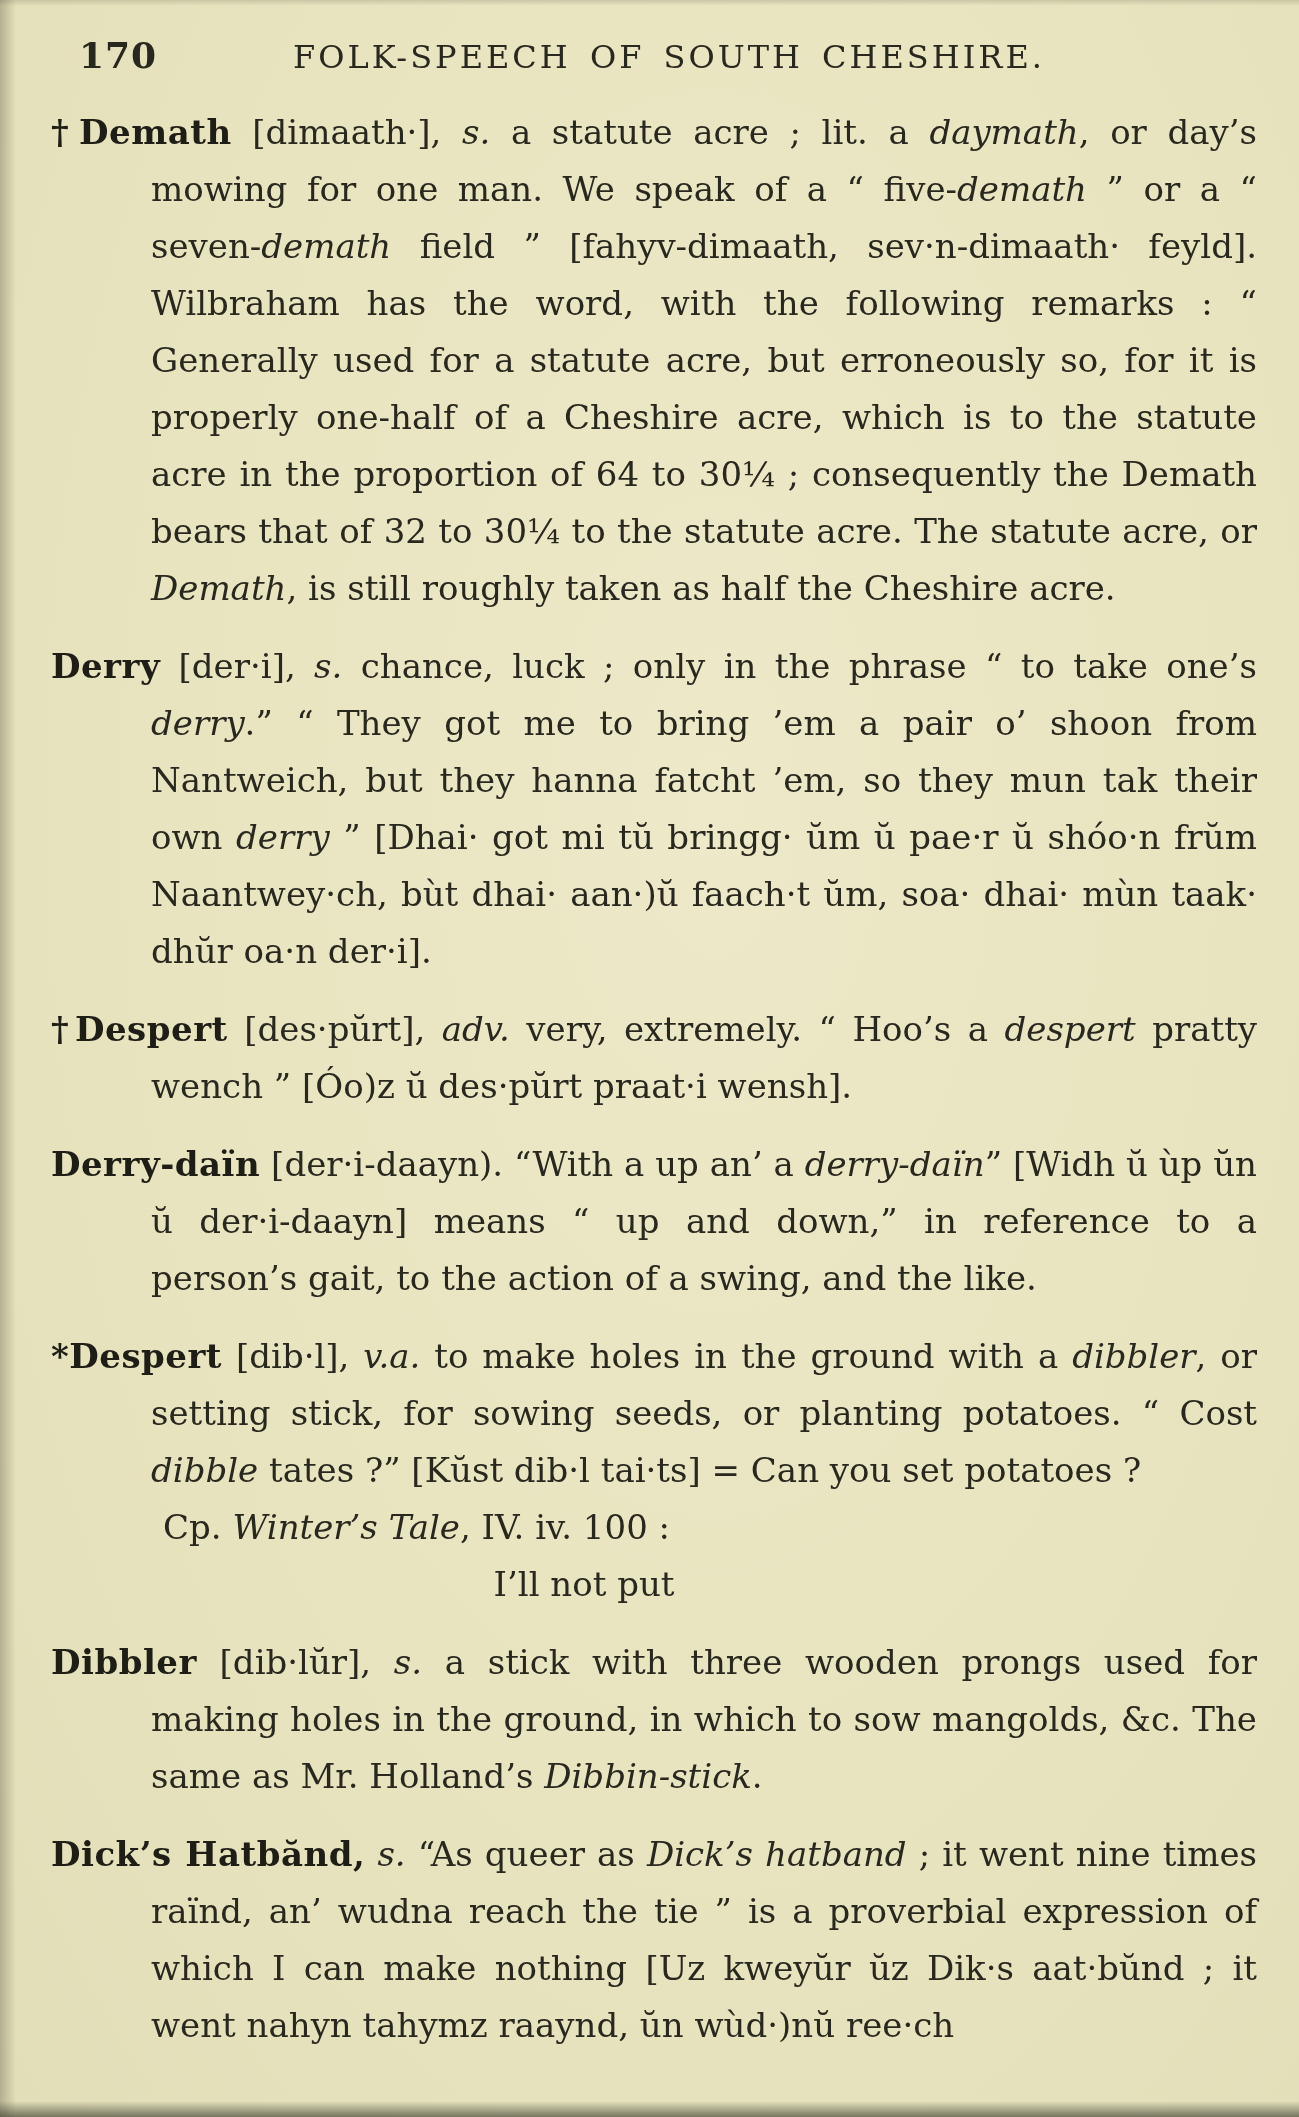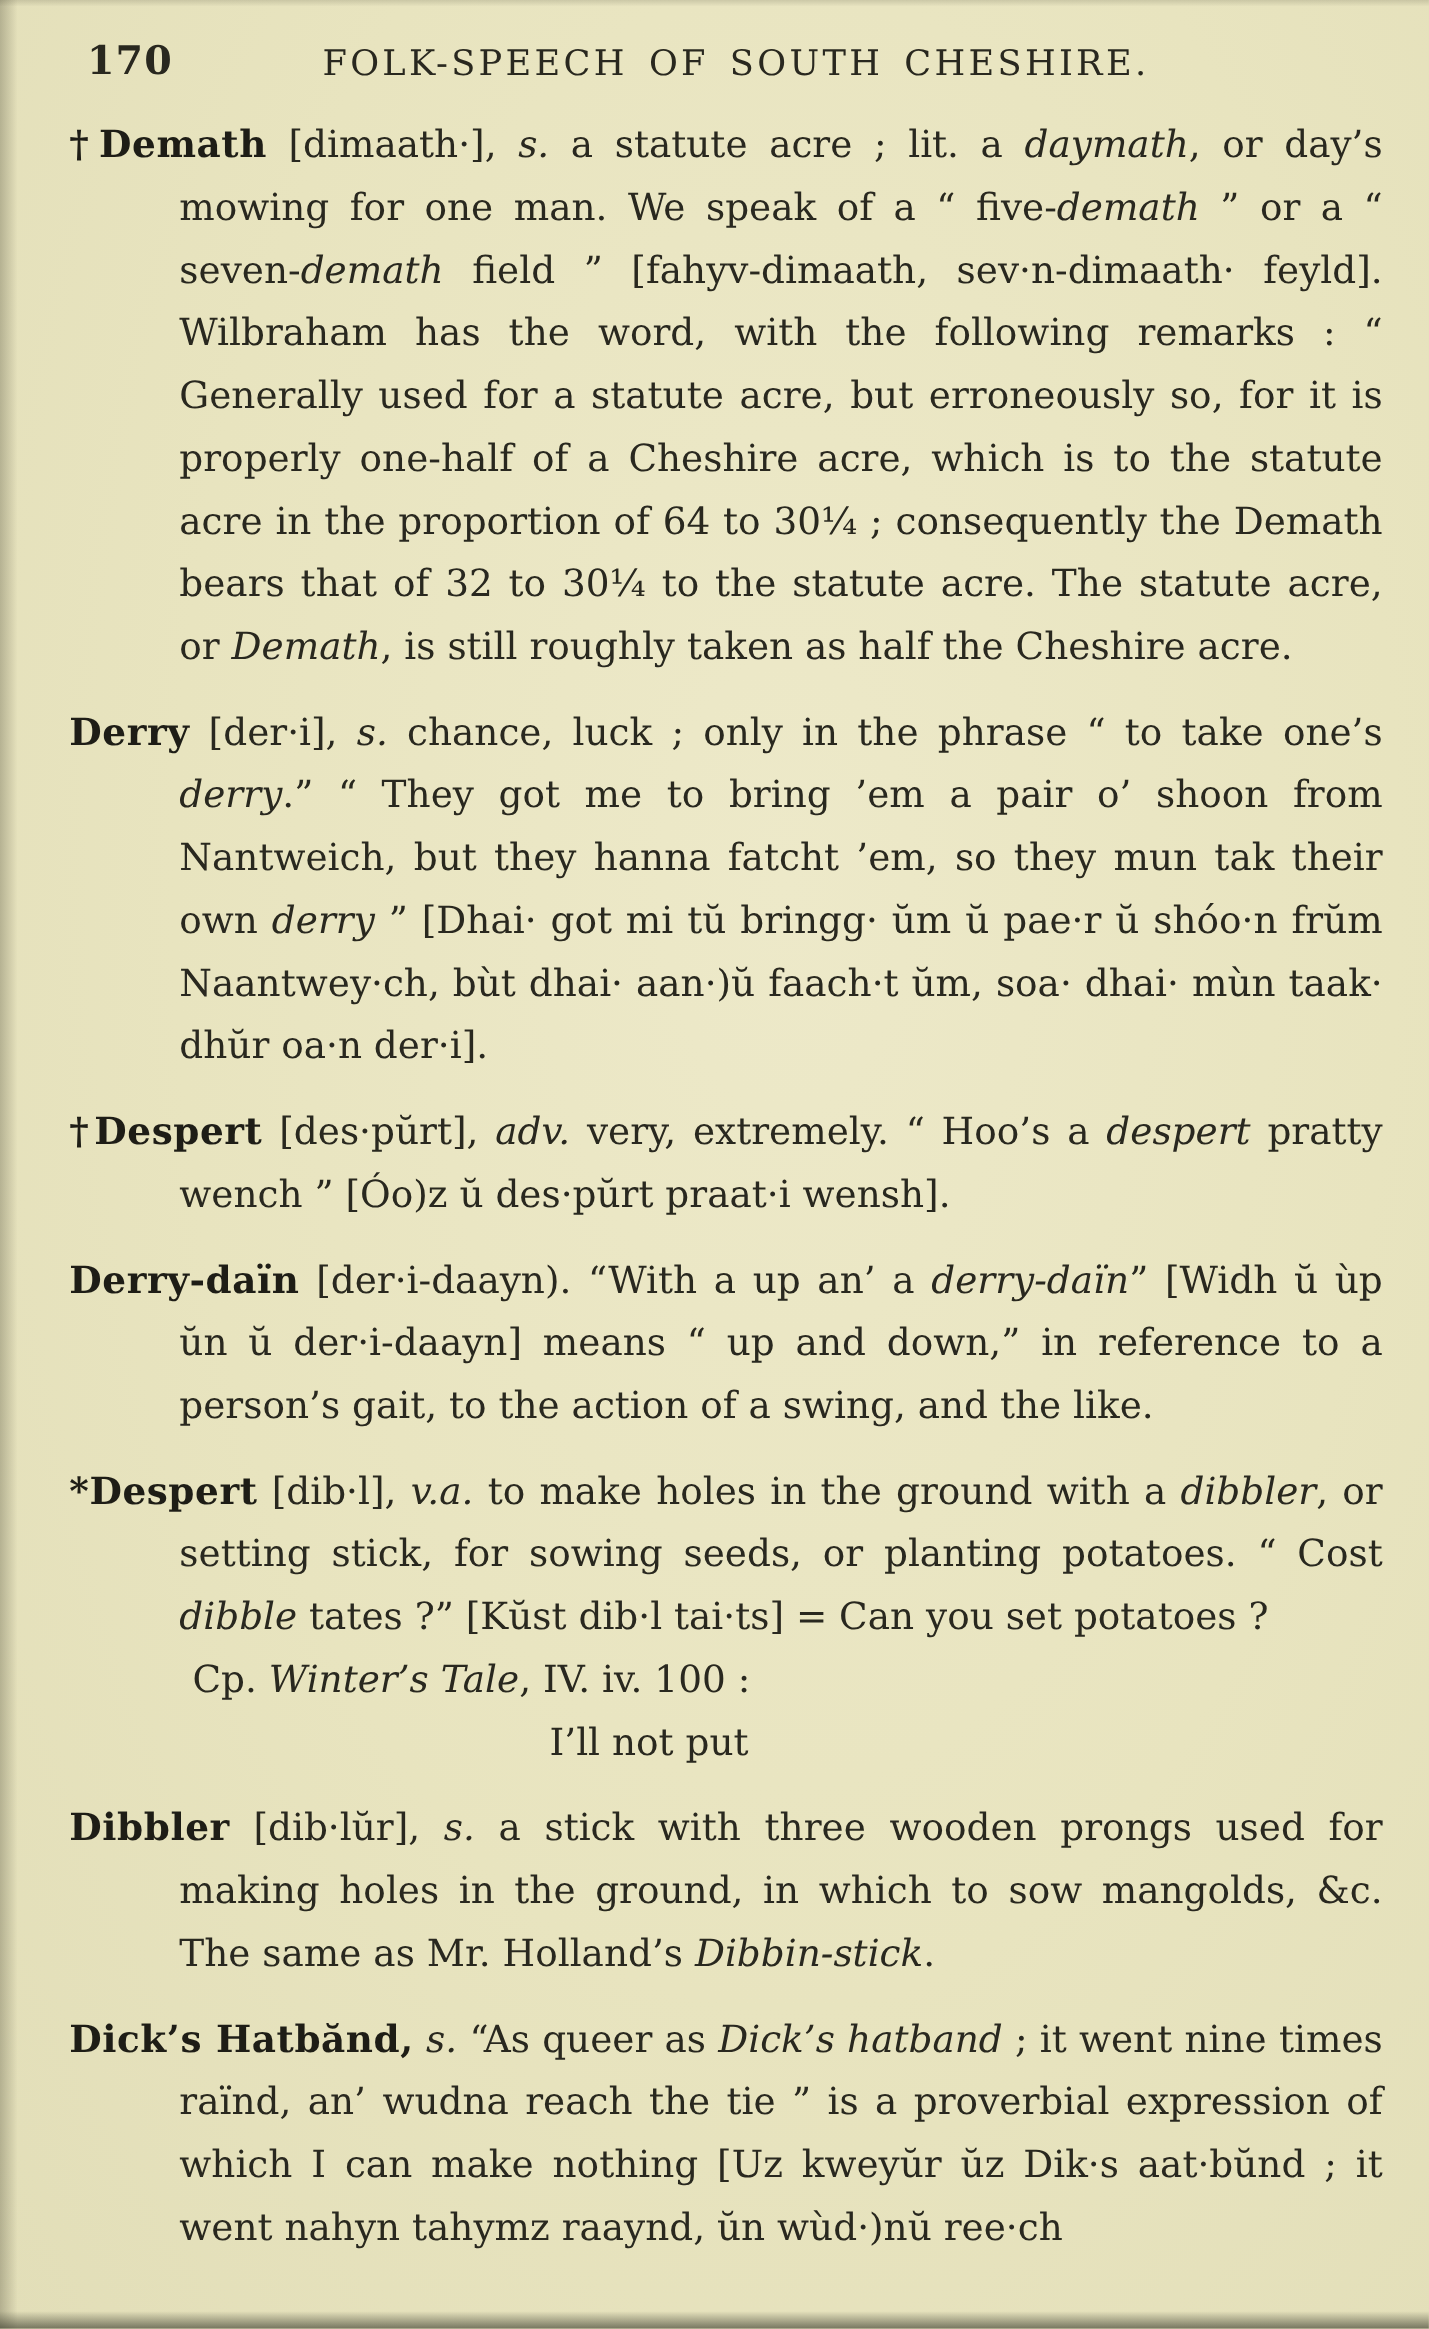--- a/index.html
+++ b/index.html
@@ -41,21 +41,21 @@
   .running-title {
     text-align: center;
     font-size: 32px; letter-spacing: 3px;
     padding-top: 4px;
     word-spacing: 6px;
   }
   .entries {
     position: absolute; top: 104px; left: 47px; right: 42px;
     font-size: 34px; line-height: 57px;
   }
-  .entry { margin: 0 0 21px 16px; }
+  .entry { margin: 0 0 21px 4px; }
   .entry p { margin: 0; }
   p.block-para {
     padding-left: 100px; text-indent: -100px;
     text-align: justify;
   }
   p.block-cite {
     padding-left: 112px;
   }
   p.block-verse {
     text-align: center;

